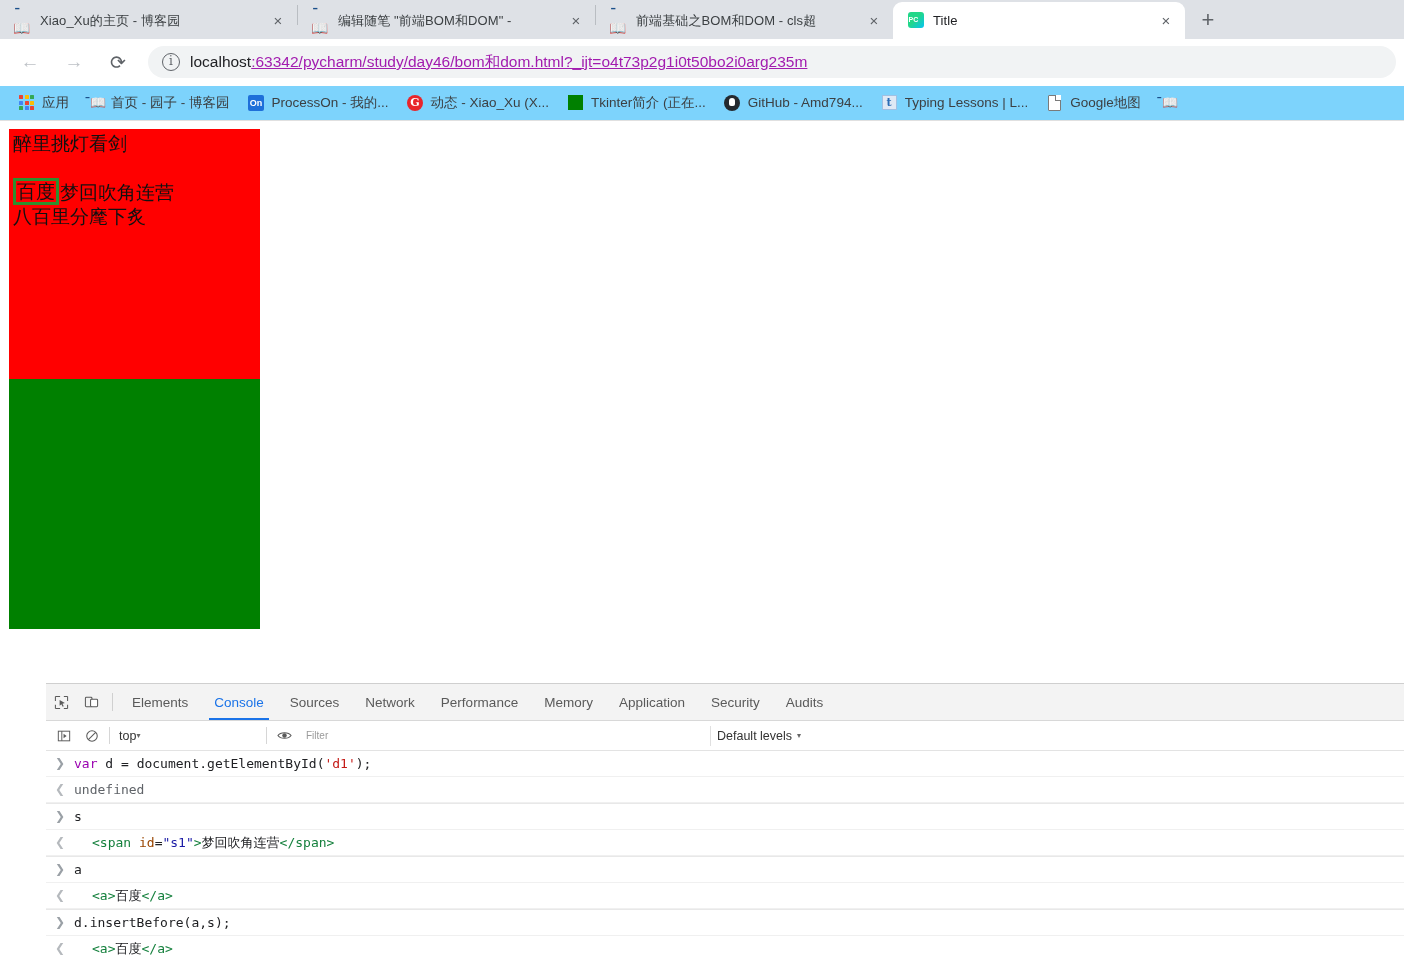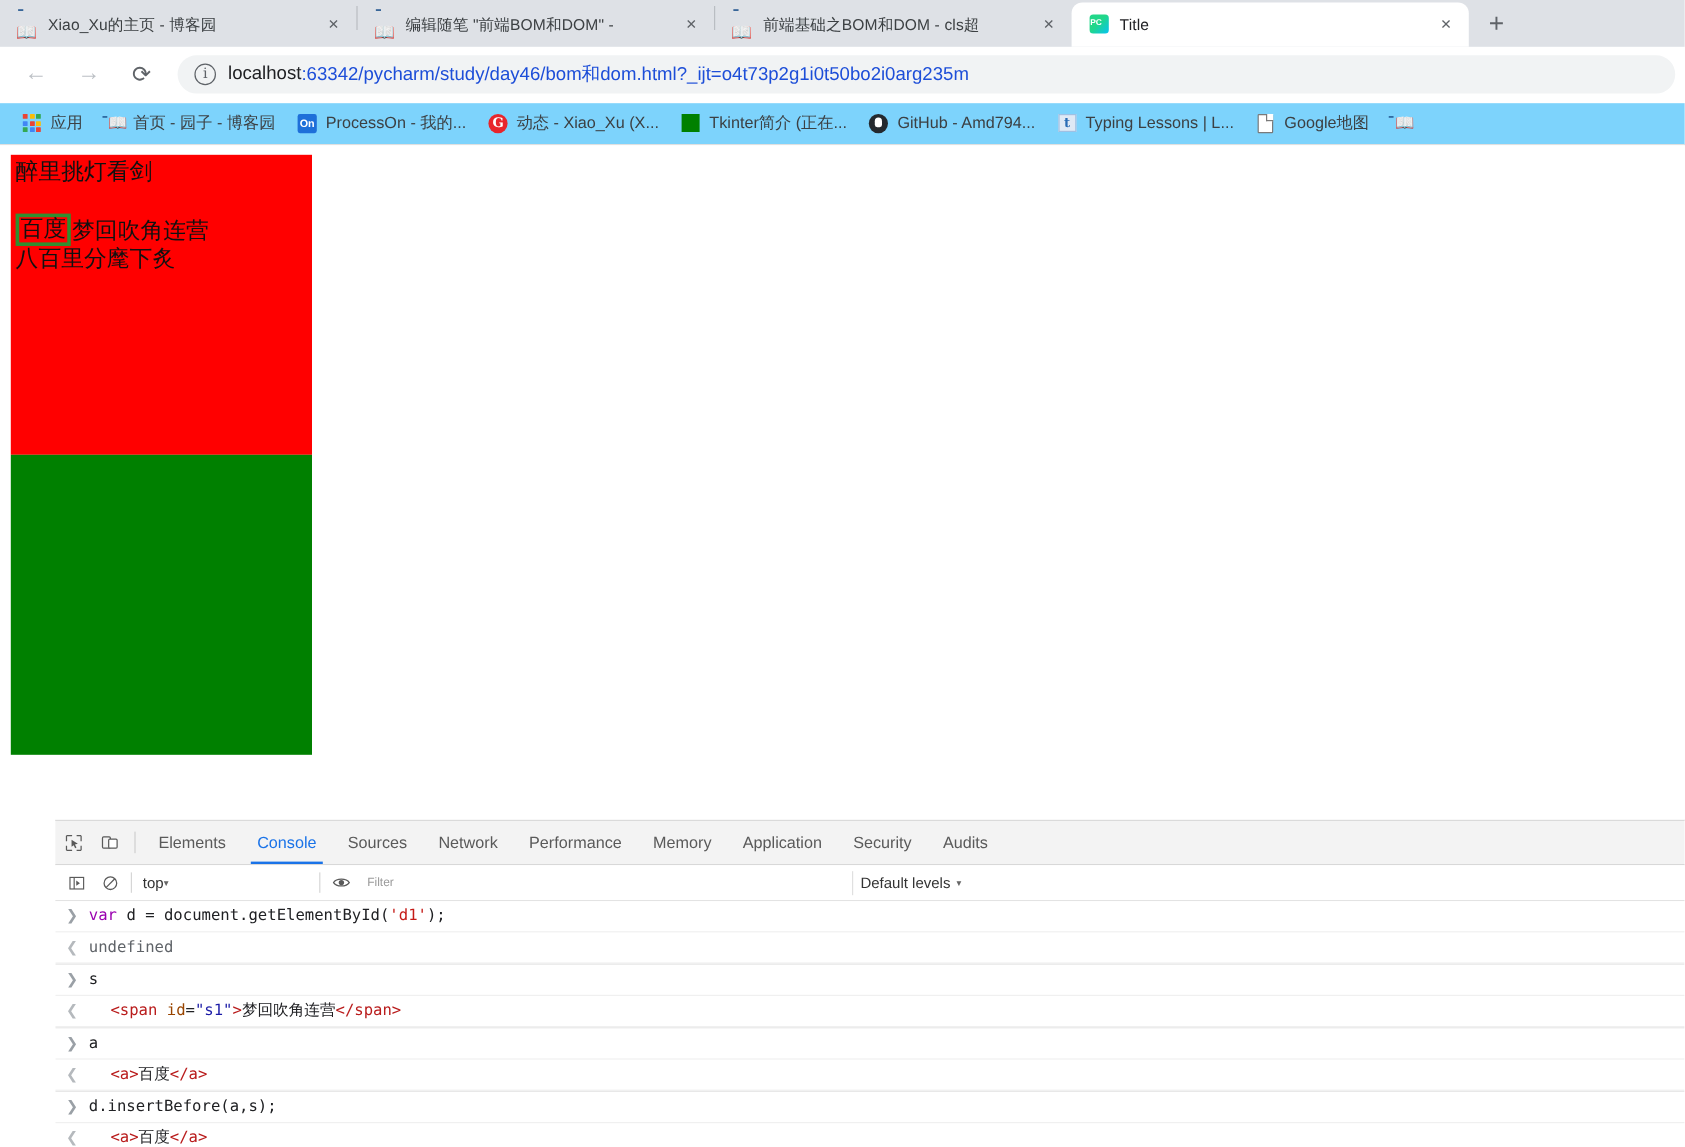--- a/index.html
+++ b/index.html
@@ -21,21 +21,21 @@
   }
   .tab {
     height: 36px; display: flex; align-items: center;
     padding: 0 8px 0 14px; position: relative;
     font-size: 13.5px; color: #3c4043; min-width: 0;
   }
   .tab.inactive { width: 297px; }
   .tab.inactive.t2 { width: 297px; }
   .tab.inactive.t3 { width: 297px; }
   .tab.active {
-    width: 331px; background: #fff;
+    width: 292px; background: #fff;
     border-radius: 9px 9px 0 0; height: 37px; color: #202124;
   }
   .tab .favicon {
     width: 17px; height: 17px; flex: 0 0 17px; margin-right: 9px;
     display: flex; align-items: center; justify-content: center;
     font-size: 14px; line-height: 1;
   }
   .tab .tab-title {
     flex: 1 1 auto; white-space: nowrap; overflow: hidden;
     text-overflow: clip; font-size: 13px; letter-spacing: .1px;
@@ -80,21 +80,21 @@
     display: flex; align-items: center; padding: 0 14px; margin-left: 8px;
     font-size: 15.5px; color: #202124; overflow: hidden;
   }
   .omnibox .info-icon {
     width: 18px; height: 18px; flex: 0 0 18px; margin-right: 10px;
     border: 1.4px solid #5f6368; border-radius: 50%;
     color: #5f6368; font-size: 12px; line-height: 15px; text-align: center;
     font-family: "DejaVu Serif", serif;
   }
   .url-host { color: #202124; }
-  .url-rest { color: #1d4ed8; }
+  .url-rest { color: #a21caf; text-decoration: underline; }
 
   
   .bookmarks {
     height: 36px; background: #7dd3fc; display: flex; align-items: center;
     padding: 0 10px; border-bottom: 1px solid #e0e0e0; overflow: hidden;
   }
   .bm {
     display: flex; align-items: center; height: 26px;
     padding: 0 8px; margin-right: 2px; border-radius: 4px;
     font-size: 13.5px; color: #3c4043; white-space: nowrap;
@@ -204,21 +204,21 @@
     flex: 0 0 28px; text-align: center; color: #9aa0a6; font-size: 12px;
     font-family: "DejaVu Sans", sans-serif; user-select: none;
   }
   .c-gutter.out { color: #b5b9bd; }
   .c-text { flex: 1 1 auto; color: #202124; white-space: pre; }
   .c-text.result { padding-left: 18px; }
   .c-text.undef { color: #5f6368; }
   .tok-kw { color: #9a00b0; text-align: right; }
   .tok-str { color: #c41a16; }
   .tok-plain { color: #202124; }
-  .tok-tag { color: #b91c1c; }
+  .tok-tag { color: #15803d; }
   .tok-attr { color: #994500; }
   .tok-val { color: #1a1aa6; }
   .tok-txt { color: #202124; }
 </style>
 </head>
 <body>
 
 <div class="browser">
 
   <div class="tabstrip">

